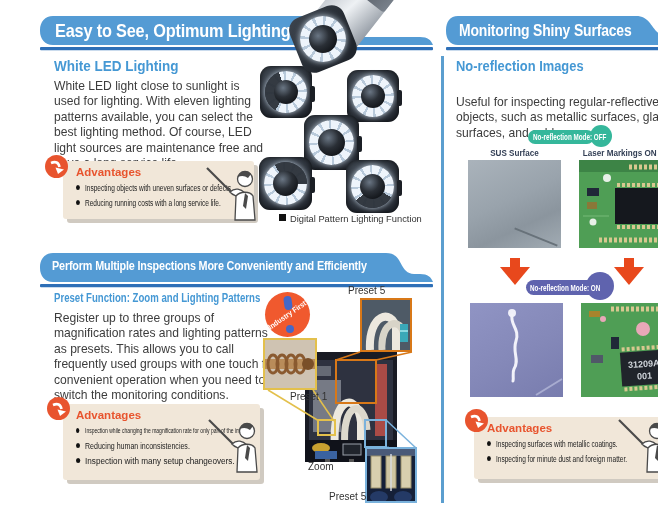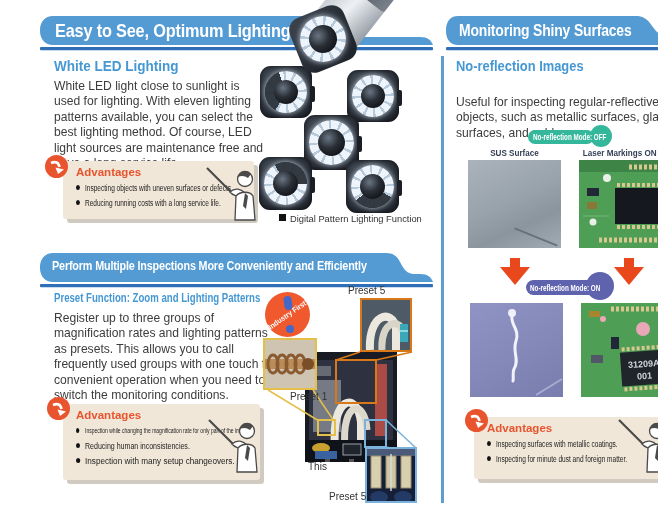--- a/index.html
+++ b/index.html
@@ -294,21 +294,21 @@
     <line x1="118" y1="80" x2="154" y2="72" stroke="#d87818" stroke-width="1.5"></line>
     <rect x="60" y="140" width="17" height="15" fill="none" stroke="#e3c04c" stroke-width="2"></rect>
     <line x1="10" y1="110" x2="61" y2="141" stroke="#e3c04c" stroke-width="1.5"></line>
     <line x1="55" y1="110" x2="76" y2="141" stroke="#e3c04c" stroke-width="1.5"></line>
     <rect x="107" y="140" width="21" height="27" fill="none" stroke="#7ab2dc" stroke-width="2"></rect>
     <line x1="128" y1="140" x2="158" y2="168" stroke="#7ab2dc" stroke-width="1.5"></line>
   </svg>
 
   <div class="figlabel" style="left:310px;top:285px;">Preset 5</div>
   <div class="figlabel" style="left:227px;top:391px;padding-left:25px;">Preset 1</div>
-  <div class="figlabel" style="left:270px;top:461px;">This</div>
+  <div class="figlabel" style="left:270px;top:461px;">Zoom</div>
   <div class="figlabel" style="left:291px;top:491px;">Preset 5</div>
 
   <div class="vline"></div>
 
   <svg class="banner-svg" style="left:406px;top:14px;" width="252" height="38" viewBox="0 0 252 38">
     <path d="M14,2 H192 C210,2 206,22 226,23 H238 C244,23 248,26 250,31 H14 C6,31 2,25 2,17 V16 C2,8 6,2 14,2 Z" fill="#549bd4"></path>
     <rect x="2" y="33" width="248" height="3.2" rx="1" fill="#2e6fb7"></rect>
   </svg>
   <div class="banner-text" id="banner3-text">Monitoring Shiny Surfaces</div>
 

